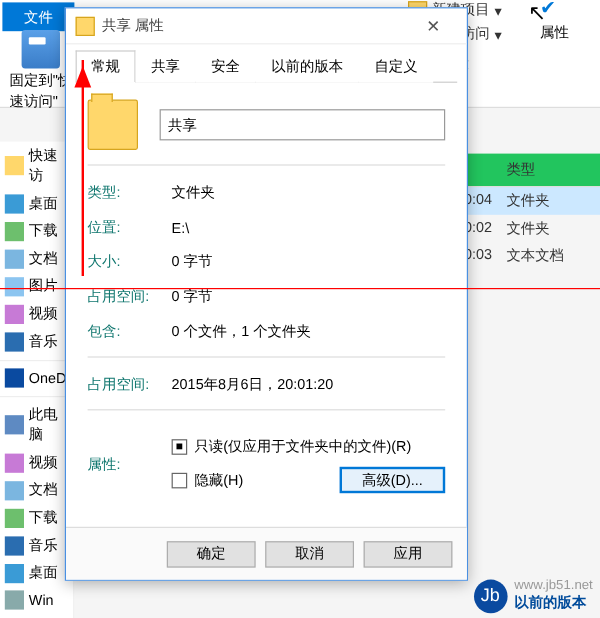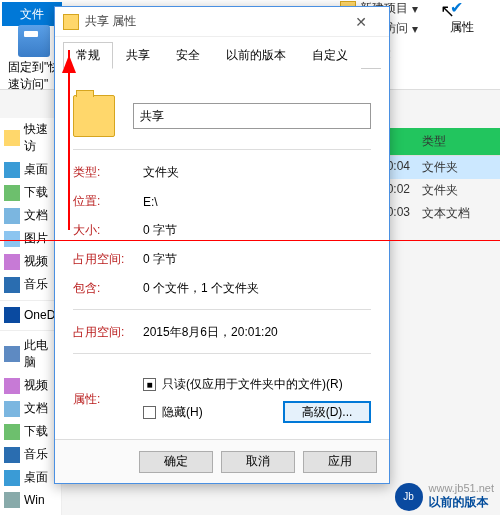--- a/index.html
+++ b/index.html
@@ -38,42 +38,42 @@
 .list-body{position:absolute;left:380px;top:156px;right:0}
 .list-row{display:flex;padding:3px 0;color:#333}
 .lr-time{width:42px}
 .lr-type{flex:1}
 .lr-sel{background:#cce8ff}
 .dialog{position:absolute;left:54px;top:6px;width:336px;height:478px;background:#fff;border:1px solid #4a90e2;box-shadow:0 3px 12px rgba(0,0,0,.3)}
 .titlebar{height:30px;display:flex;align-items:center;padding:0 8px;border-bottom:1px solid #eee}
 .title-icon{width:16px;height:16px;background:#ffd76b;border:1px solid #d6a51f;margin-right:6px}
 .title-text{flex:1;color:#404040}
 .title-close{width:40px;height:28px;display:flex;align-items:center;justify-content:center;font-size:14px;color:#555}
-.tabs{display:flex;border-bottom:1px solid #ccc;margin:4px 8px 16px}
+.tabs{display:flex;border-bottom:1px solid #ccc;margin:4px 8px 4px}
 .tab{padding:4px 12px;border:1px solid transparent;position:relative;top:1px;background:#fff}
 .tab.active{border:1px solid #ccc;border-bottom:1px solid #fff}
 .content{padding:10px 18px}
 .row{display:flex;align-items:center;margin-bottom:12px}
-.row-lbl{width:70px;color:#b91c1c}
+.row-lbl{width:70px;color:#0f766e}
 .row-val{color:#000}
 .fld-icon{width:42px;height:42px;background:#ffd76b;border:1px solid #d6a51f;border-radius:2px;position:relative}
 .fld-icon::before{content:"";position:absolute;left:2px;top:-6px;width:16px;height:6px;background:#ffd76b;border:1px solid #d6a51f;border-bottom:none}
 .name-box{flex:1;height:26px;border:1px solid #999;padding:0 6px;display:flex;align-items:center}
 hr{border:none;border-top:1px solid #ddd;margin:8px 0 14px}
 .chk-row{display:flex;align-items:center;gap:6px;margin:8px 0}
 .chkbox{width:13px;height:13px;border:1px solid #666;display:flex;align-items:center;justify-content:center;font-size:10px;line-height:10px}
 .adv-btn{margin-left:auto;width:88px;height:22px;border:2px solid #0078d7;background:#e5f1fb;display:flex;align-items:center;justify-content:center}
 .btn-bar{position:absolute;left:0;right:0;bottom:0;height:44px;border-top:1px solid #ddd;display:flex;align-items:center;justify-content:flex-end;gap:8px;padding:0 12px;background:#fafafa}
 .dlg-btn{width:74px;height:22px;border:1px solid #adadad;background:#e1e1e1;display:flex;align-items:center;justify-content:center}
 .arrow{position:absolute;left:68px;top:50px;width:2px;height:180px;background:red;pointer-events:none}
 .arrow::before{content:"";position:absolute;top:-2px;left:-6px;border:7px solid transparent;border-bottom:18px solid red}
 .redline{position:absolute;left:0;right:0;top:240px;height:1px;background:red;pointer-events:none}
 .cursor{position:absolute;left:440px;top:0;font-size:18px;color:#000;pointer-events:none}
 .watermark{position:absolute;right:6px;bottom:4px;display:flex;align-items:center;gap:6px}
-.jb-logo{width:28px;height:28px;border-radius:50%;background:#0a4aa0;color:#fff;display:flex;align-items:center;justify-content:center;font-size:10px}
+.jb-logo{width:28px;height:28px;border-radius:50%;background:#0a4aa0;color:#fff;display:flex;align-items:center;justify-content:center;font-size:15px}
 .jb-sub{color:#999;font-size:11px}
 </style>
 </head>
 <body>
 
 <div class="bg-explorer">
   <div class="ribbon">
     <div class="file-tab">文件</div>
     <div class="ribbon-body">
       <div class="btn-pin">

